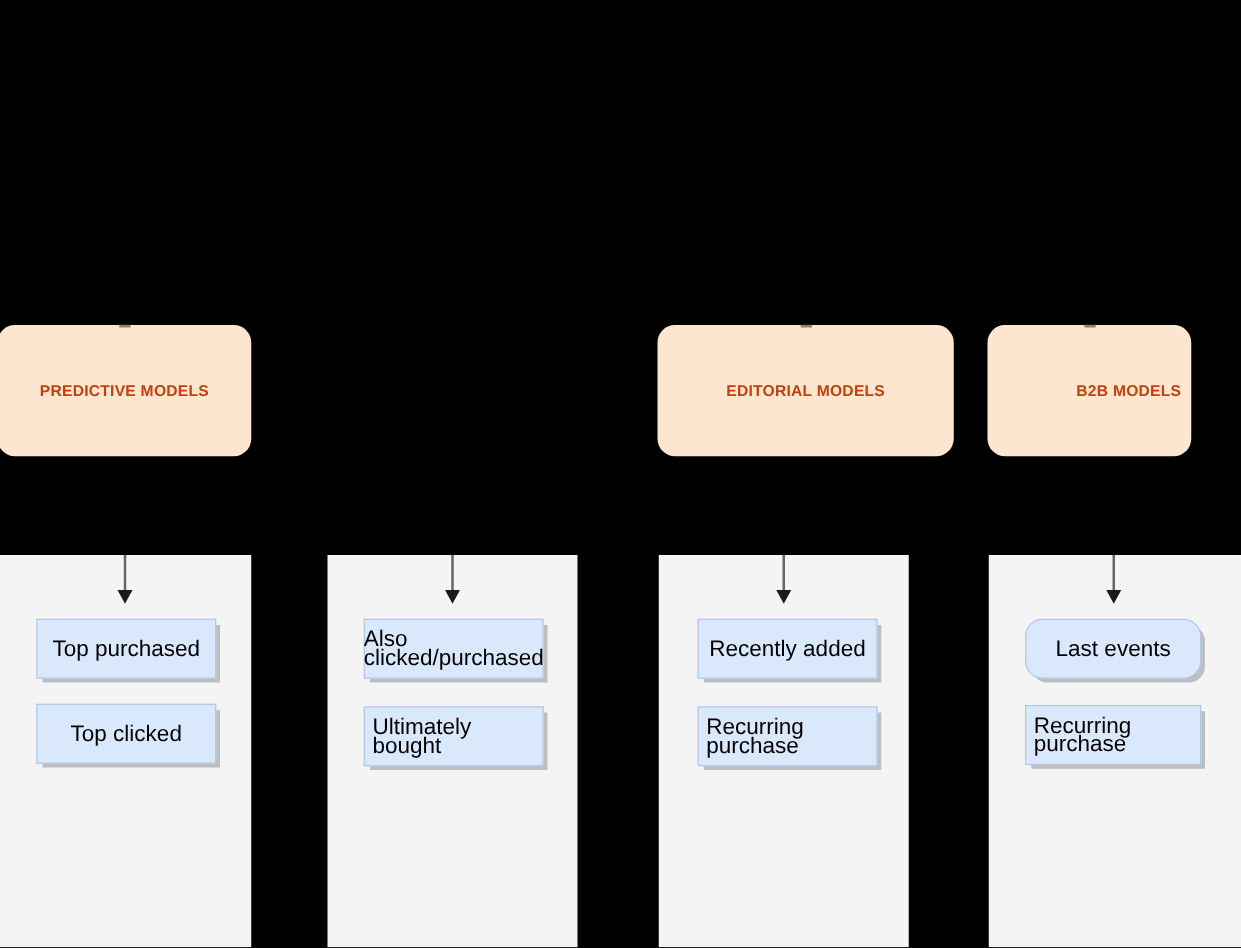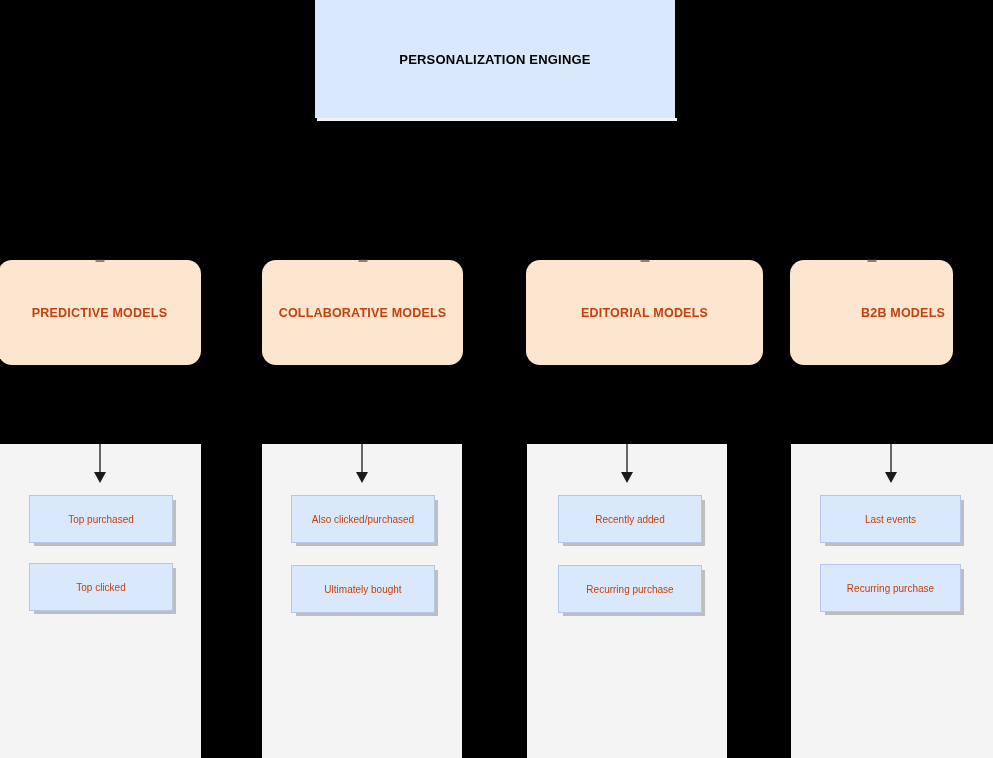--- a/index.html
+++ b/index.html
@@ -117,58 +117,50 @@
     height: 48px;
     background: #dae8fc;
     border: 1px solid #b4c7e7;
     box-sizing: border-box;
     display: flex;
     align-items: center;
     justify-content: center;
     box-shadow: 4px 4px 0 -1px rgba(0,0,0,0.22);
   }
   .leaf-label {
-    font-size: 10px;
-    color: #c2410c;
+    font-size: 18px;
+    color: #000000;
     text-align: left;
     line-height: 15px;
     padding: 0 6px;
   }
 </style>
 </head>
 <body>
 
 <div id="canvas">
 
-  <div class="header-box">
-    <span class="header-label">PERSONALIZATION ENGINGE</span>
-    <span class="shadow-edge"></span>
-  </div>
 
   <div class="column-panel" style="left:0px; width:201px;"></div>
   <div class="model-box" style="left:-2px; width:203px;">
     <span class="model-stub"></span>
     <span class="model-label">PREDICTIVE MODELS</span>
   </div>
   <div class="arrow" style="left:93px; top:444px;">
     <span class="shaft"></span>
     <span class="head"></span>
   </div>
   <div class="leaf-box" style="left:29px; top:495px; width:144px;">
     <span class="leaf-label">Top purchased</span>
   </div>
   <div class="leaf-box" style="left:29px; top:563px; width:144px;">
     <span class="leaf-label">Top clicked</span>
   </div>
 
   <div class="column-panel" style="left:262px; width:200px;"></div>
-  <div class="model-box" style="left:262px; width:201px;">
-    <span class="model-stub"></span>
-    <span class="model-label">COLLABORATIVE MODELS</span>
-  </div>
   <div class="arrow" style="left:355px; top:444px;">
     <span class="shaft"></span>
     <span class="head"></span>
   </div>
   <div class="leaf-box" style="left:291px; top:495px; width:144px;">
     <span class="leaf-label">Also clicked/purchased</span>
   </div>
   <div class="leaf-box" style="left:291px; top:565px; width:144px;">
     <span class="leaf-label">Ultimately bought</span>
   </div>
@@ -191,20 +183,20 @@
 
   <div class="column-panel" style="left:791px; width:202px;"></div>
   <div class="model-box" style="left:790px; width:163px;justify-content:flex-end;">
     <span class="model-stub"></span>
     <span class="model-label">B2B MODELS</span>
   </div>
   <div class="arrow" style="left:884px; top:444px;">
     <span class="shaft"></span>
     <span class="head"></span>
   </div>
-  <div class="leaf-box" style="left:820px; top:495px; width:141px;">
+  <div class="leaf-box" style="left:820px; top:495px; width:141px;border-radius:14px;">
     <span class="leaf-label">Last events</span>
   </div>
   <div class="leaf-box" style="left:820px; top:564px; width:141px;">
     <span class="leaf-label">Recurring purchase</span>
   </div>
 
 </div>
 
 </body></html>

